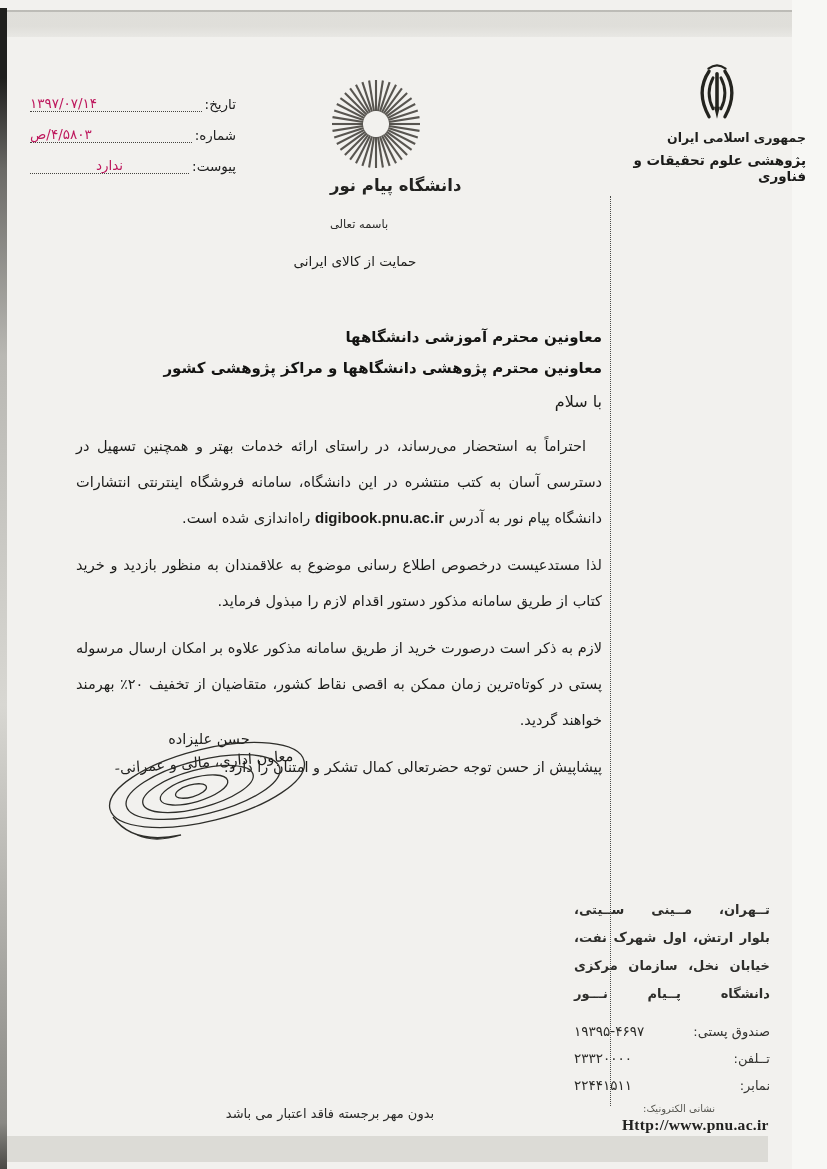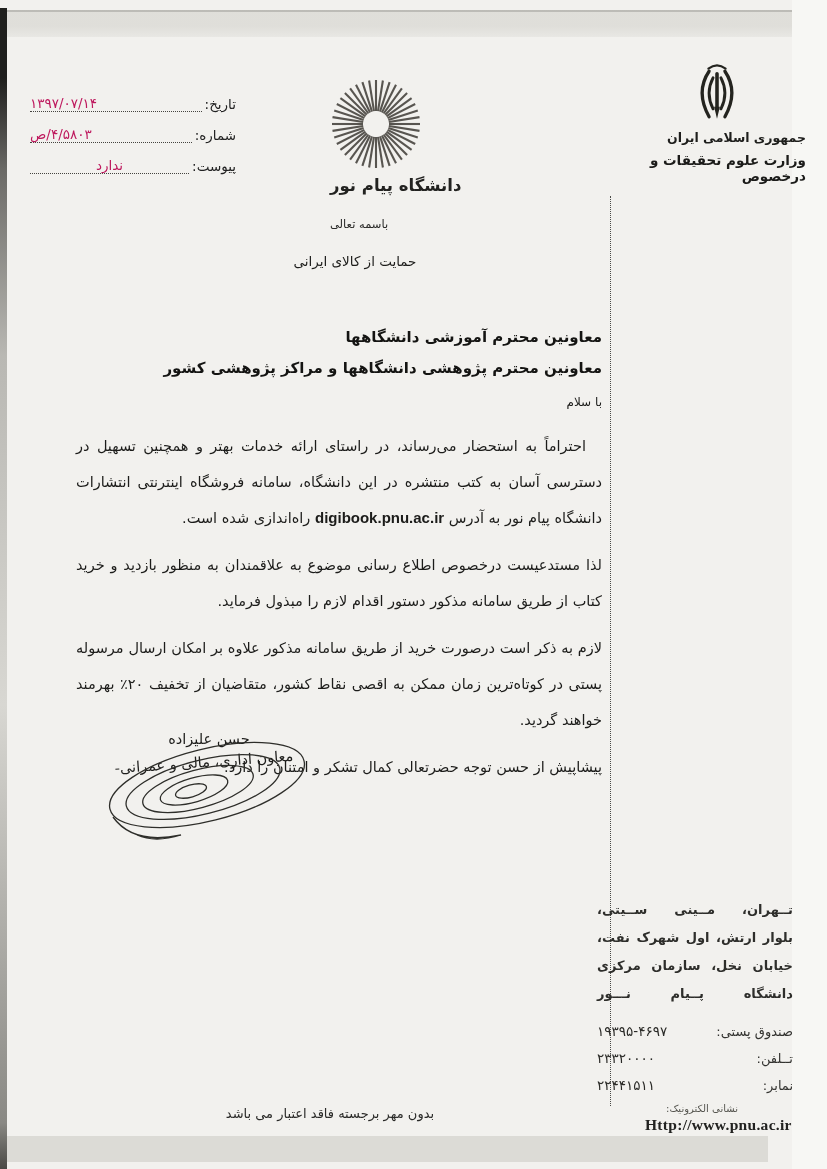--- a/index.html
+++ b/index.html
@@ -39,34 +39,34 @@
   .uni-name{font-size:16.5px;font-weight:bold;color:#222220;margin-top:2px;}
   .basmala{font-size:11.5px;color:#2a2a28;margin-top:22px;}
   .slogan{position:absolute;left:230px;top:253px;width:250px;text-align:center;
     font-size:13.5px;font-weight:normal;color:#1d1d1b;}
   
   .vline{position:absolute;left:610px;top:196px;height:910px;width:0;
     border-left:1.4px dotted #4a4a46;}
   
   .letter{position:absolute;left:76px;top:322px;width:526px;direction:rtl;color:#1c1c1a;}
   .recipient{font-size:15px;font-weight:bold;line-height:31px;color:#141412;}
-  .salam{font-size:12px;line-height:30px;margin-top:3px;}
+  .salam{font-size:16px;line-height:30px;margin-top:3px;}
   .letter p{margin:11px 0 0 0;font-size:14.5px;line-height:36px;text-align:justify;}
   .letter p.indent{text-indent:16px;}
   .digibook{font-weight:bold;direction:ltr;unicode-bidi:embed;
     font-family:"Liberation Sans","DejaVu Sans",sans-serif;font-size:15px;}
   .closing{margin-top:13px;font-size:14.5px;line-height:32px;}
   
   .sig{position:absolute;left:85px;top:731px;width:238px;height:122px;direction:rtl;}
   .sig-name{font-size:14.5px;color:#1d1d1b;text-align:center;padding-left:10px;}
   .sig-title{font-size:14.5px;color:#1d1d1b;text-align:center;margin-top:7px;
     transform:rotate(-4deg);letter-spacing:1px;white-space:nowrap;}
   .sig-scribble{position:absolute;left:0;top:-8px;pointer-events:none;}
   
-  .addr{position:absolute;left:597px;top:896px;width:196px;direction:rtl;color:#2b2b28;}
+  .addr{position:absolute;left:574px;top:896px;width:196px;direction:rtl;color:#2b2b28;}
   .addr-line{font-size:13px;font-weight:bold;line-height:28px;
     text-align:justify;text-align-last:justify;color:#2e2e2b;}
   .addr-rows{margin-top:10px;}
   .addr-row{display:flex;justify-content:space-between;align-items:baseline;
     font-size:13px;line-height:26px;color:#333330;}
   .addr-row .val{font-size:13.5px;color:#2a2a27;letter-spacing:1px;}
   .email-label{font-size:10px;color:#55554f;text-align:right;padding-left:14px;
     margin-top:4px;text-align:center;}
   .website{font-size:15.5px;font-weight:bold;color:#222220;direction:ltr;text-align:left;
     font-family:"Liberation Serif","DejaVu Serif",serif;margin-top:2px;letter-spacing:.3px;margin-left:48px;}
@@ -105,21 +105,21 @@
         <path d="M32 13 Q45 3 58 13" stroke-width="3.4"></path>
         <path d="M45 21 L45 72" stroke-width="5.4"></path>
         <path d="M39 27 Q27 50 39 74" stroke-width="4.4"></path>
         <path d="M51 27 Q63 50 51 74" stroke-width="4.4"></path>
         <path d="M33 17 Q12 48 33 86" stroke-width="5"></path>
         <path d="M57 17 Q78 48 57 86" stroke-width="5"></path>
       </g>
       <path d="M45 89 L40.6 71 L49.4 71 Z" fill="#24241f"></path>
     </svg>
     <div class="gov-line1">جمهوری اسلامی ایران</div>
-    <div class="gov-line2">وزارت علوم تحقیقات و درخصوص</div>
+    <div class="gov-line2">پژوهشی علوم تحقیقات و فناوری</div>
   </div>
 
   <div class="logo-wrap">
     <svg id="sunburst" width="92" height="92" viewBox="0 0 92 92">
         <line x1="59.0" y1="46.0" x2="90.0" y2="46.0" stroke="#585550" stroke-width="2.1"></line>
         <line x1="58.8" y1="48.0" x2="89.5" y2="52.9" stroke="#585550" stroke-width="2.1"></line>
         <line x1="58.4" y1="50.0" x2="87.8" y2="59.6" stroke="#585550" stroke-width="2.1"></line>
         <line x1="57.6" y1="51.9" x2="85.2" y2="66.0" stroke="#585550" stroke-width="2.1"></line>
         <line x1="56.5" y1="53.6" x2="81.6" y2="71.9" stroke="#585550" stroke-width="2.1"></line>
         <line x1="55.2" y1="55.2" x2="77.1" y2="77.1" stroke="#585550" stroke-width="2.1"></line>

